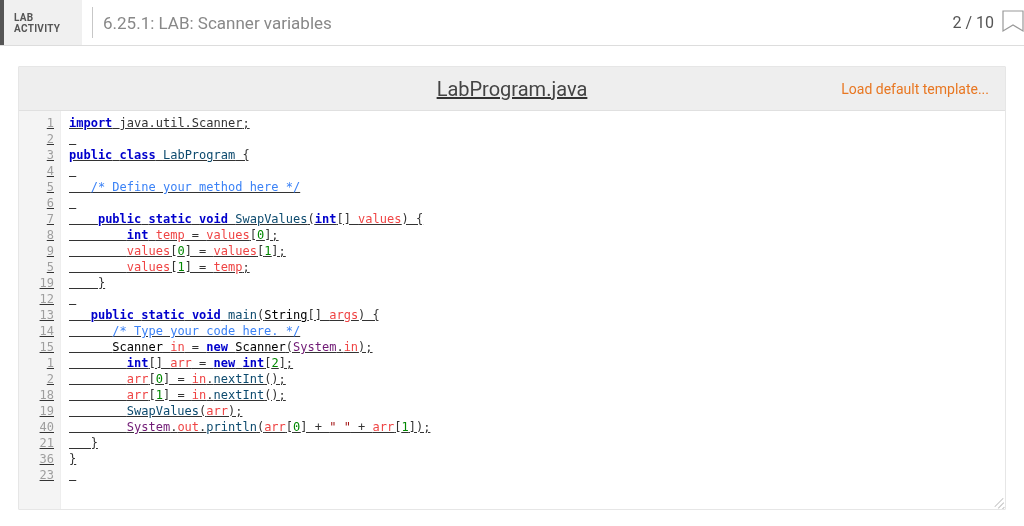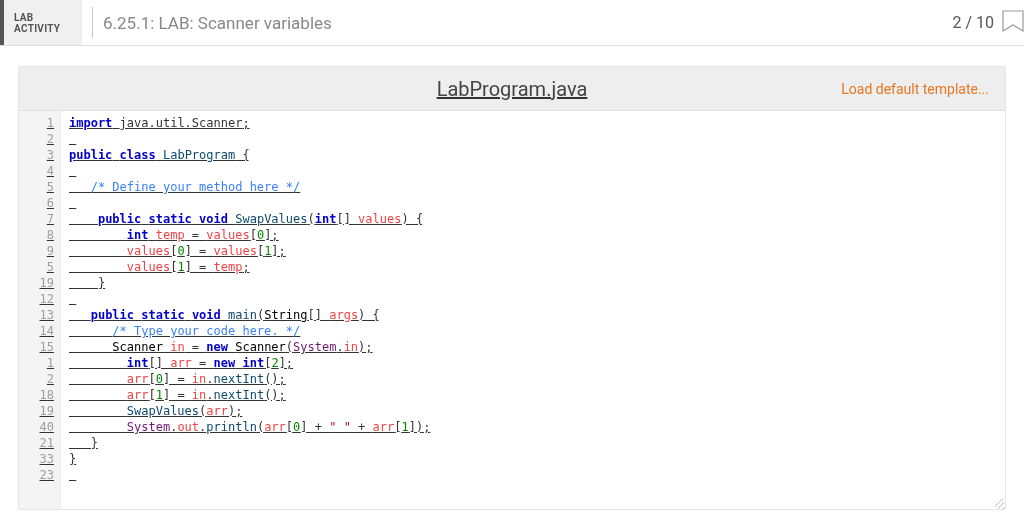--- a/index.html
+++ b/index.html
@@ -197,21 +197,21 @@
           <div class="line">12</div>
           <div class="line">13</div>
           <div class="line">14</div>
           <div class="line">15</div>
           <div class="line">1</div>
           <div class="line">2</div>
           <div class="line">18</div>
           <div class="line">19</div>
           <div class="line">40</div>
           <div class="line">21</div>
-          <div class="line">33</div>
+          <div class="line">36</div>
           <div class="line">23</div>
         </div>
       <div class="code" id="code"><div class="line"><span class="tok-kw">import</span> <span class="tok-pkg">java.util.Scanner</span>;</div><div class="line">&nbsp;</div><div class="line"><span class="tok-kw">public</span> <span class="tok-kw">class</span> <span class="tok-cls">LabProgram</span> {</div><div class="line">&nbsp;</div><div class="line">   <span class="tok-com">/* Define your method here */</span></div><div class="line">&nbsp;</div><div class="line">    <span class="tok-kw">public</span> <span class="tok-kw">static</span> <span class="tok-kw">void</span> <span class="tok-fn">SwapValues</span>(<span class="tok-kw">int</span>[] <span class="tok-id">values</span>) {</div><div class="line">        <span class="tok-kw">int</span> <span class="tok-id">temp</span> = <span class="tok-id">values</span>[<span class="tok-num">0</span>];</div><div class="line">        <span class="tok-id">values</span>[<span class="tok-num">0</span>] = <span class="tok-id">values</span>[<span class="tok-num">1</span>];</div><div class="line">        <span class="tok-id">values</span>[<span class="tok-num">1</span>] = <span class="tok-id">temp</span>;</div><div class="line">    }</div><div class="line">&nbsp;</div><div class="line">   <span class="tok-kw">public</span> <span class="tok-kw">static</span> <span class="tok-kw">void</span> <span class="tok-fn">main</span>(<span class="tok-type">String</span>[] <span class="tok-id">args</span>) {</div><div class="line">      <span class="tok-com">/* Type your code here. */</span></div><div class="line">      <span class="tok-type">Scanner</span> <span class="tok-id">in</span> = <span class="tok-kw">new</span> <span class="tok-type">Scanner</span>(<span class="tok-sys">System</span>.<span class="tok-id">in</span>);</div><div class="line">        <span class="tok-kw">int</span>[] <span class="tok-id">arr</span> = <span class="tok-kw">new</span> <span class="tok-kw">int</span>[<span class="tok-num">2</span>];</div><div class="line">        <span class="tok-id">arr</span>[<span class="tok-num">0</span>] = <span class="tok-id">in</span>.<span class="tok-fn">nextInt</span>();</div><div class="line">        <span class="tok-id">arr</span>[<span class="tok-num">1</span>] = <span class="tok-id">in</span>.<span class="tok-fn">nextInt</span>();</div><div class="line">        <span class="tok-fn">SwapValues</span>(<span class="tok-id">arr</span>);</div><div class="line">        <span class="tok-sys">System</span>.<span class="tok-id">out</span>.<span class="tok-fn">println</span>(<span class="tok-id">arr</span>[<span class="tok-num">0</span>] + <span class="tok-str">" "</span> + <span class="tok-id">arr</span>[<span class="tok-num">1</span>]);</div><div class="line">   }</div><div class="line">}</div><div class="line">&nbsp;</div></div>
       <div class="resize-handle">
         <span></span>
           <span></span>
           <span></span>
       </div>
     </div>
   </div>

